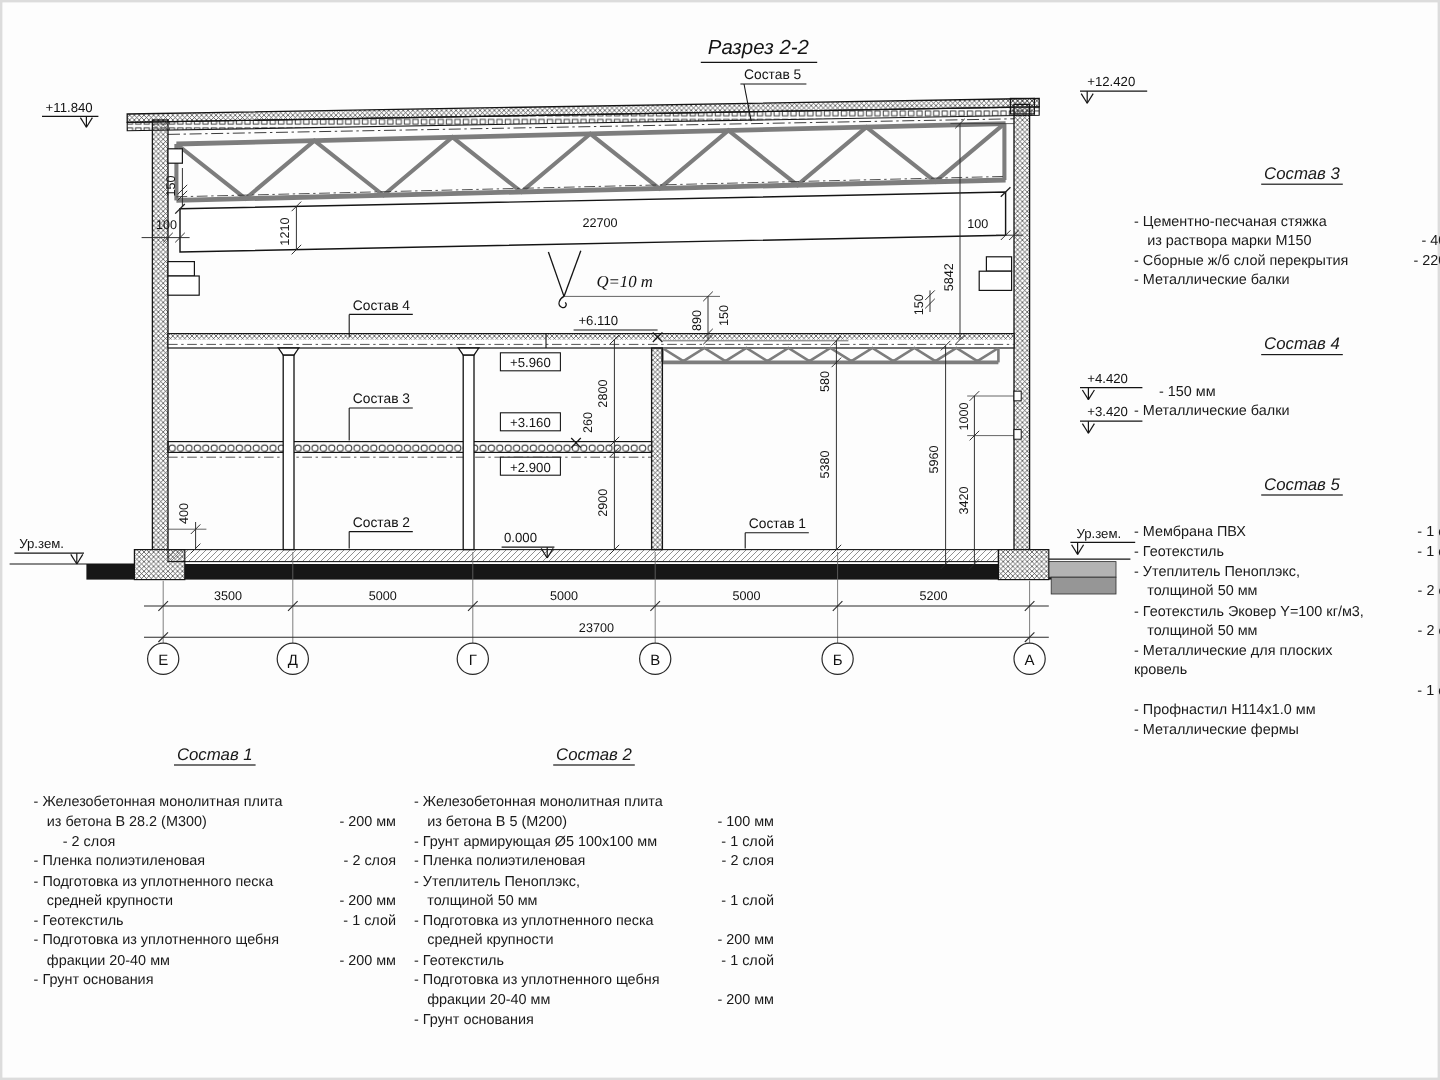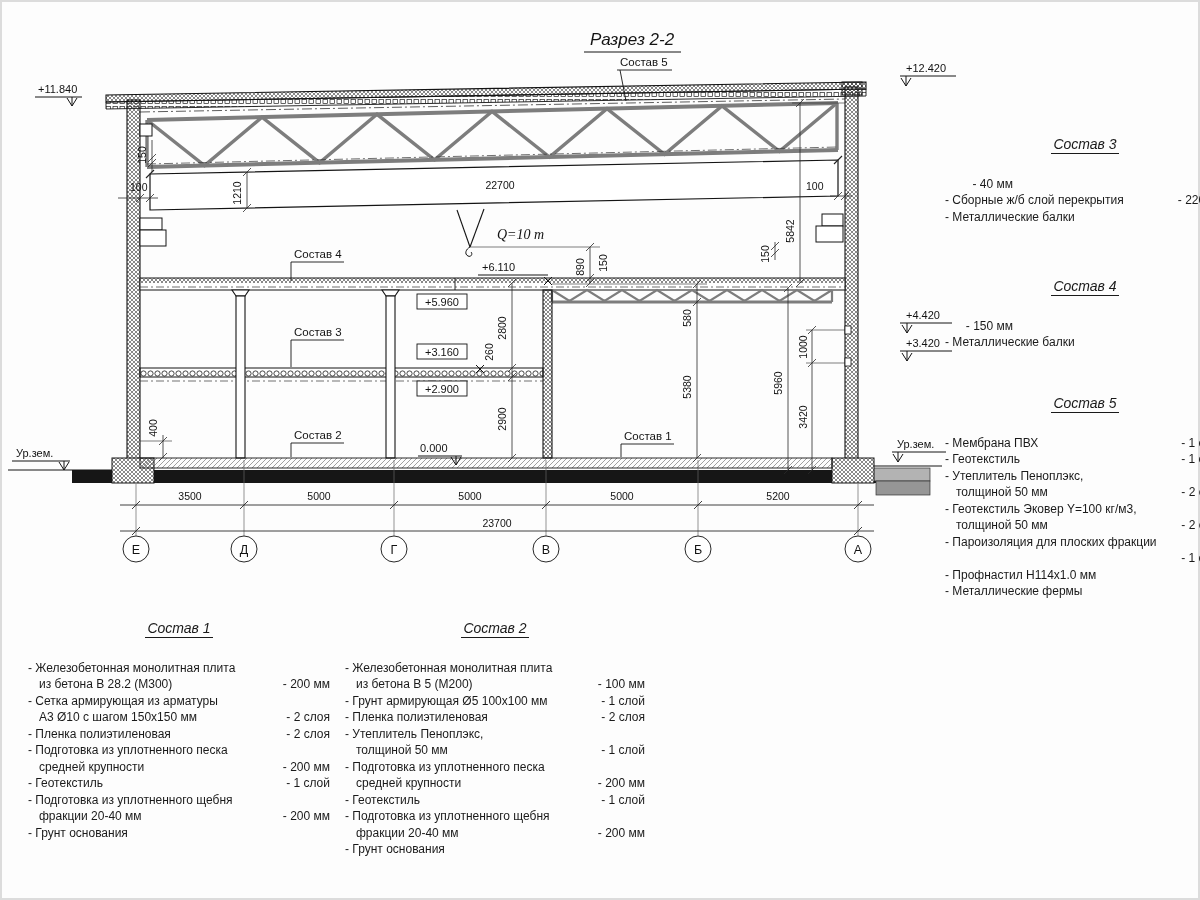--- a/index.html
+++ b/index.html
@@ -339,20 +339,24 @@
     <text class="t-axis" x="698" y="554" text-anchor="middle">Б</text>
     <text class="t-axis" x="858" y="554" text-anchor="middle">А</text>
   </g>
 </svg>
 
 <div class="spec" style="left:945px;top:136px;width:280px;">
   <div class="spec-title"><span>Состав 3</span></div>
   <div class="spec-list">
 
       <div class="spec-row">
+        <div class="spec-text">
+          <div class="l1">- Цементно-песчаная стяжка</div>
+          <div class="l2">из раствора марки М150</div>
+        </div>
         <div class="spec-val">- 40 мм</div>
       </div>
 
       <div class="spec-row">
         <div class="spec-text">
           <div class="l1">- Сборные ж/б слой перекрытия</div>
         </div>
         <div class="spec-val">- 220 мм</div>
       </div>
 
@@ -411,21 +415,21 @@
       <div class="spec-row">
         <div class="spec-text">
           <div class="l1">- Геотекстиль Эковер Y=100 кг/м3,</div>
           <div class="l2">толщиной 50 мм</div>
         </div>
         <div class="spec-val">- 2 слоя</div>
       </div>
 
       <div class="spec-row">
         <div class="spec-text">
-          <div class="l1">- Пароизоляция для плоских фракции</div>
+          <div class="l1">- Металлические для плоских кровель</div>
           <div class="l2">&nbsp;</div>
         </div>
         <div class="spec-val">- 1 слой</div>
       </div>
 
       <div class="spec-row">
         <div class="spec-text">
           <div class="l1">- Профнастил Н114х1.0 мм</div>
         </div>
 
@@ -446,24 +450,20 @@
 
       <div class="spec-row">
         <div class="spec-text">
           <div class="l1">- Железобетонная  монолитная плита</div>
           <div class="l2">из бетона В 28.2 (М300)</div>
         </div>
         <div class="spec-val">- 200 мм</div>
       </div>
 
       <div class="spec-row">
-        <div class="spec-text">
-          <div class="l1">- Сетка армирующая из арматуры</div>
-          <div class="l2">А3 Ø10 с шагом 150х150 мм</div>
-        </div>
         <div class="spec-val">- 2 слоя</div>
       </div>
 
       <div class="spec-row">
         <div class="spec-text">
           <div class="l1">- Пленка полиэтиленовая</div>
         </div>
         <div class="spec-val">-  2 слоя</div>
       </div>
 

